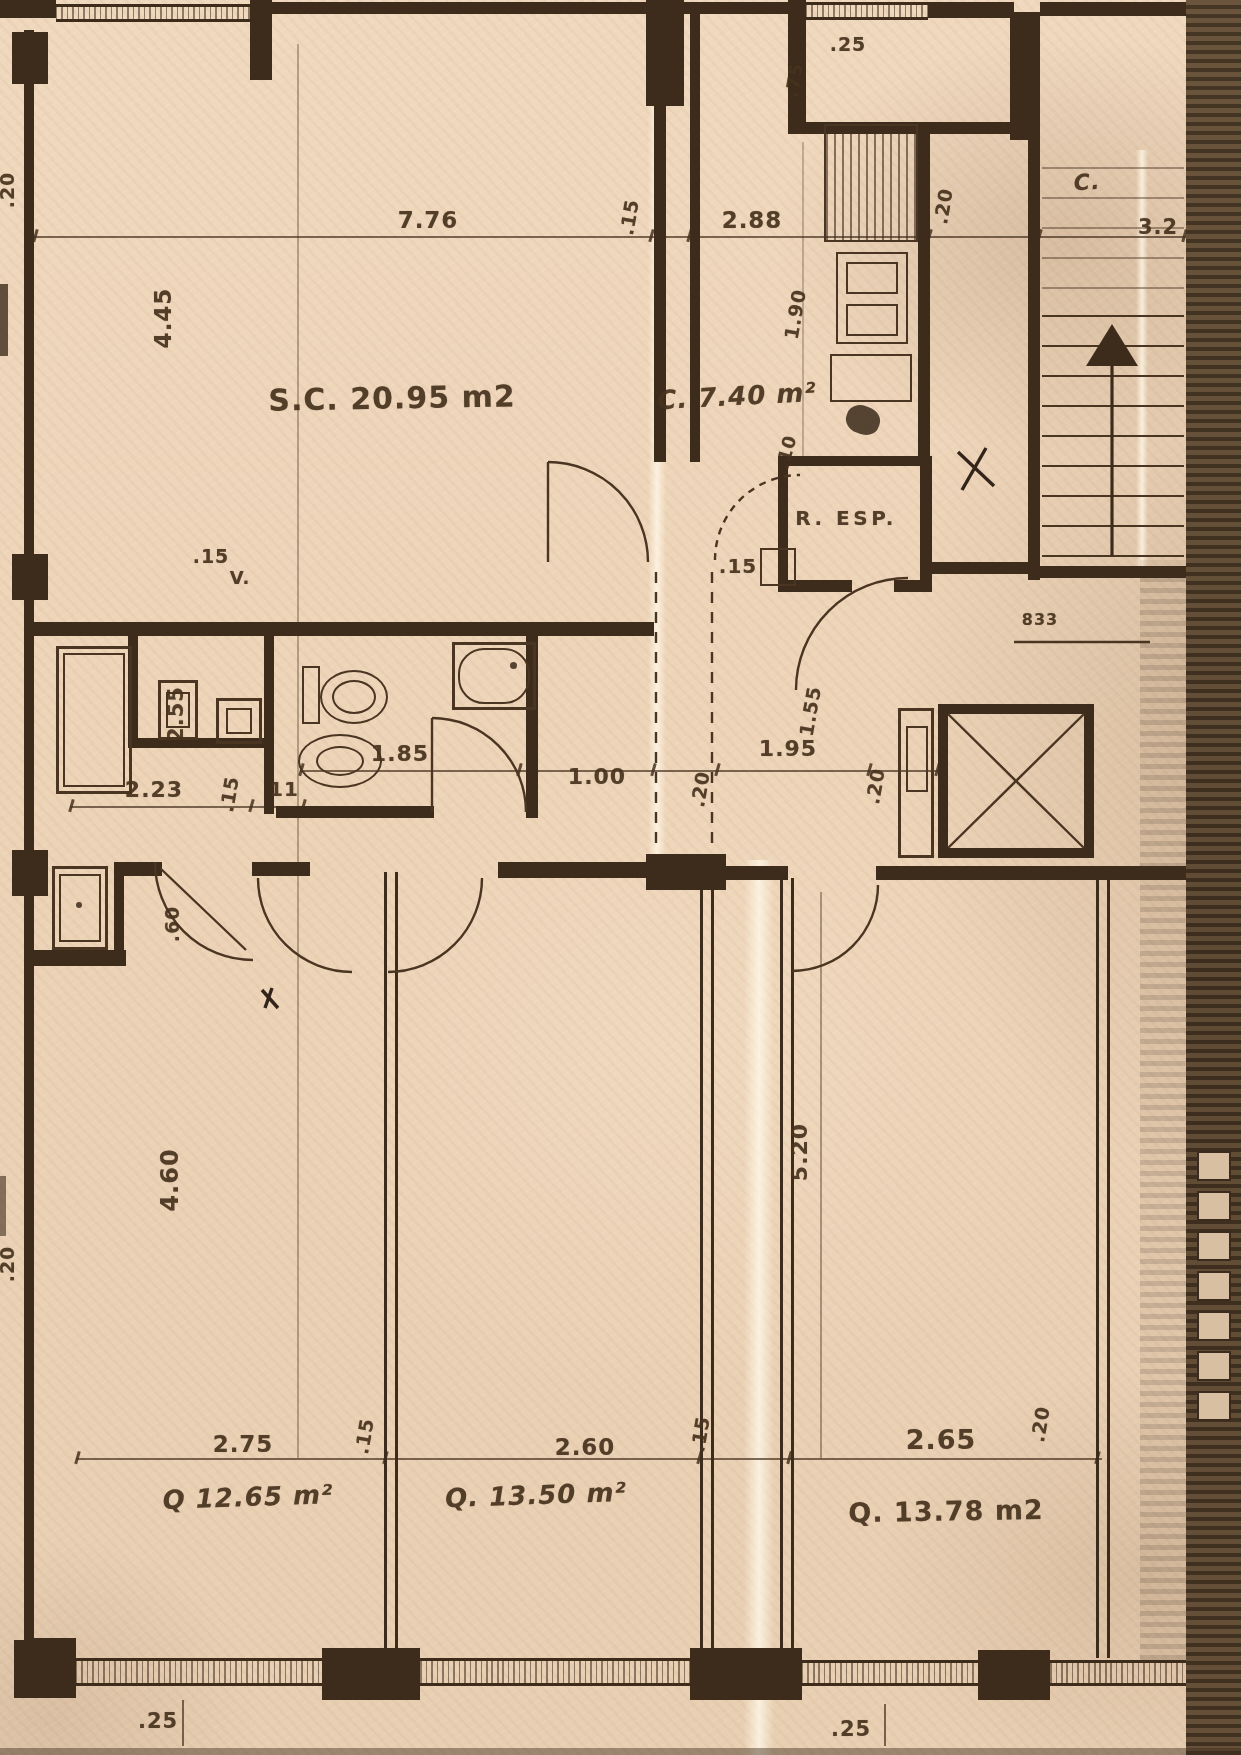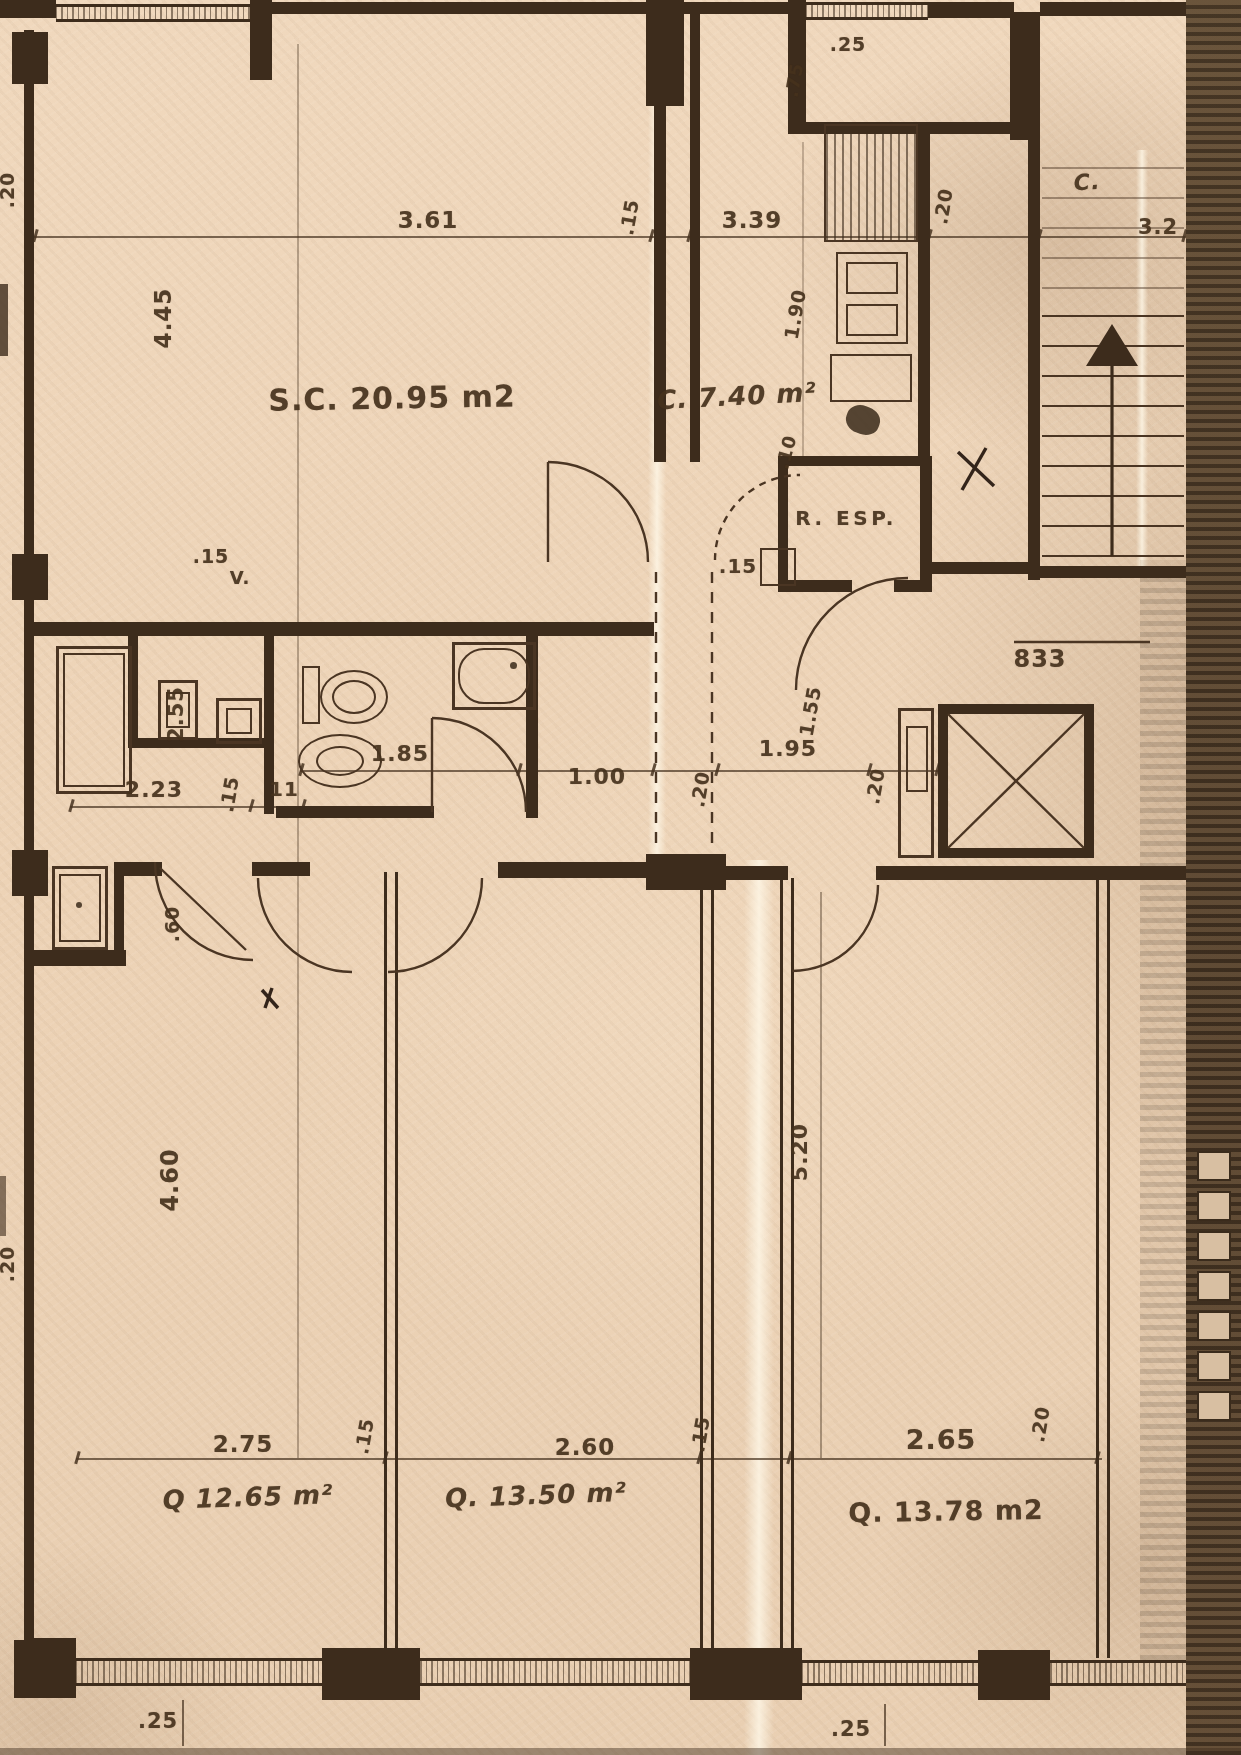--- a/index.html
+++ b/index.html
@@ -248,35 +248,35 @@
       <rect x="1198" y="1232" width="32" height="28"></rect>
         <rect x="1198" y="1272" width="32" height="28"></rect>
       <rect x="1198" y="1312" width="32" height="28"></rect>
         <rect x="1198" y="1352" width="32" height="28"></rect>
       <rect x="1198" y="1392" width="32" height="28"></rect>
     </g>
   </svg>
 
   <div id="labels">
       <span class="lbl" style="left: 848px; top: 44px; font-size: 19px; --r: 0deg;">.25</span>
-      <span class="lbl" style="left: 428px; top: 220px; font-size: 23px; --r: 0deg;">3.61</span>
+      <span class="lbl" style="left: 428px; top: 220px; font-size: 23px; --r: 0deg;">7.76</span>
       <span class="lbl" style="left: 629px; top: 217px; font-size: 19px; --r: -80deg;">.15</span>
-      <span class="lbl" style="left: 752px; top: 220px; font-size: 23px; --r: 0deg;">3.39</span>
+      <span class="lbl" style="left: 752px; top: 220px; font-size: 23px; --r: 0deg;">2.88</span>
       <span class="lbl" style="left: 943px; top: 206px; font-size: 19px; --r: -80deg;">.20</span>
       <span class="lbl" style="left: 1158px; top: 227px; font-size: 21px; --r: 0deg;">3.2</span>
       <span class="lbl italic" style="left: 1087px; top: 182px; font-size: 22px; --r: -4deg;">C.</span>
       <span class="lbl" style="left: 794px; top: 80px; font-size: 18px; --r: -80deg;">.75</span>
       <span class="lbl" style="left: 163px; top: 318px; font-size: 23px; --r: -90deg;">4.45</span>
       <span class="lbl" style="left: 392px; top: 398px; font-size: 30px; --r: -1deg;">S.C. 20.95 m2</span>
       <span class="lbl italic" style="left: 737px; top: 396px; font-size: 26px; --r: -3deg;">C. 7.40 m²</span>
       <span class="lbl" style="left: 795px; top: 314px; font-size: 19px; --r: -80deg;">1.90</span>
       <span class="lbl" style="left: 786px; top: 452px; font-size: 18px; --r: -75deg;">.10</span>
       <span class="lbl ls3" style="left: 846px; top: 518px; font-size: 20px; --r: 0deg;">R. ESP.</span>
       <span class="lbl" style="left: 738px; top: 566px; font-size: 20px; --r: 0deg;">.15</span>
-      <span class="lbl" style="left: 1040px; top: 619px; font-size: 24px; margin-top: 40px; --r: 0deg;">833</span>
+      <span class="lbl" style="left: 1040px; top: 619px; font-size: 16px; --r: 0deg;">833</span>
       <span class="lbl" style="left: 240px; top: 577px; font-size: 18px; --r: 0deg;">V.</span>
       <span class="lbl" style="left: 211px; top: 556px; font-size: 19px; --r: 0deg;">.15</span>
       <span class="lbl" style="left: 176px; top: 714px; font-size: 21px; --r: -90deg;">2.55</span>
       <span class="lbl" style="left: 400px; top: 753px; font-size: 22px; --r: 0deg;">1.85</span>
       <span class="lbl" style="left: 597px; top: 751px; font-size: 22px; margin-top: 25px; --r: 0deg;">1.00</span>
       <span class="lbl" style="left: 788px; top: 748px; font-size: 22px; --r: 0deg;">1.95</span>
       <span class="lbl" style="left: 700px; top: 789px; font-size: 19px; --r: -80deg;">.20</span>
       <span class="lbl" style="left: 875px; top: 786px; font-size: 19px; --r: -80deg;">.20</span>
       <span class="lbl" style="left: 810px; top: 711px; font-size: 19px; --r: -80deg;">1.55</span>
       <span class="lbl" style="left: 154px; top: 789px; font-size: 22px; --r: 0deg;">2.23</span>

